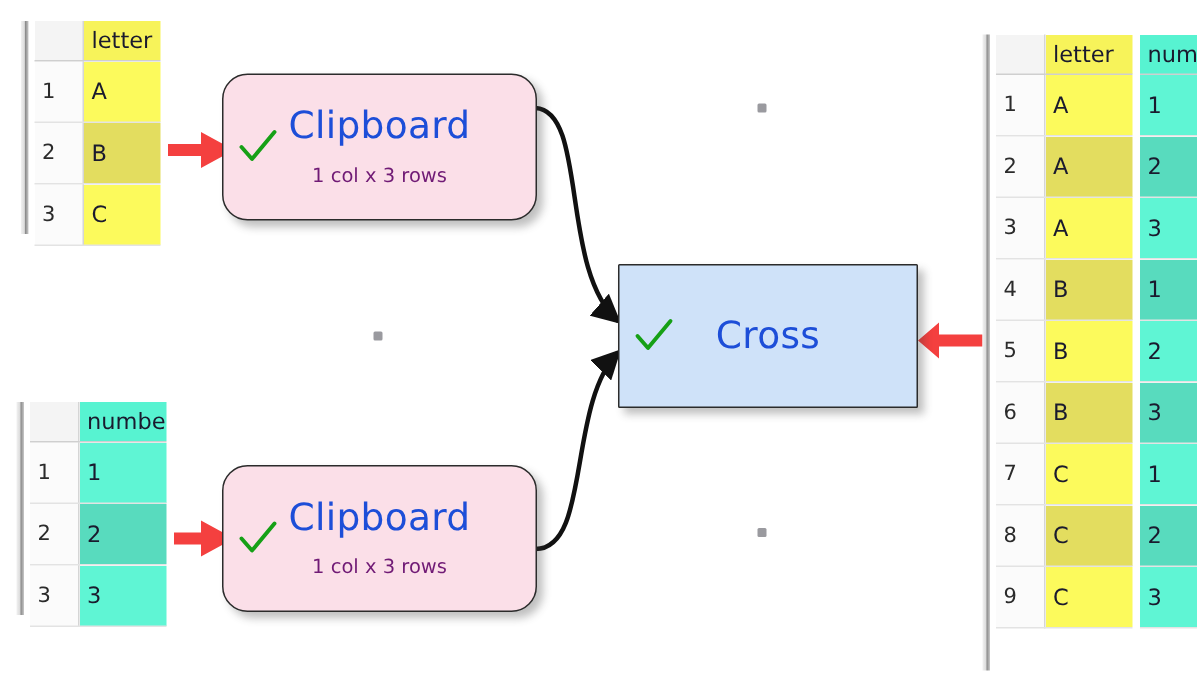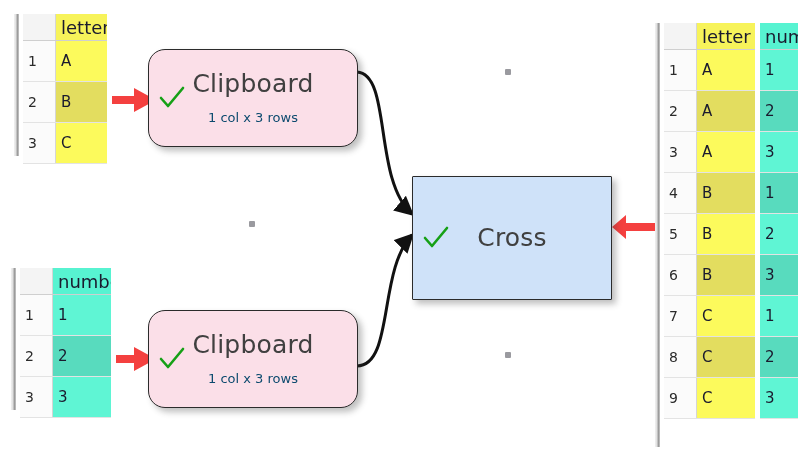--- a/index.html
+++ b/index.html
@@ -65,21 +65,21 @@
     height: 40px;
     vertical-align: middle;
     text-align: left;
     font-weight: normal;
     border-bottom: 1px solid #e3e3e3;
     white-space: nowrap;
     overflow: hidden;
   }
   table.grid th {
     height: 26px;
-    font-size: 18px;
+    font-size: 15px;
     border-bottom: 1px solid #cfcfcf;
   }
   th.rownum-h, td.rownum {
     width: 22px;
     background: #fbfbfb;
     color: #2b2b2b;
     text-align: right;
     padding-right: 3px;
     border-right: 1px solid #d5d5d5;
     font-size: 14px;
@@ -102,26 +102,26 @@
     border: 1.6px solid #2b2b2b;
     display: flex;
     flex-direction: column;
     align-items: center;
     justify-content: center;
     box-shadow: 4px 4px 6px rgba(60,60,60,0.33);
   }
   .node .title {
     font-size: 25px;
     line-height: 1.05;
-    color: #404040;
+    color: #1d4ed8;
     letter-spacing: .2px;
   }
   .node .sub {
     font-size: 13px;
-    color: #0c4a6e;
+    color: #701a75;
     margin-top: 13px;
   }
   .node.clipboard {
     background: #fbdfe8;
     border-radius: 17px;
   }
   .node.cross {
     background: #cfe2f9;
     border-radius: 1px;
   }
@@ -316,21 +316,21 @@
   <div class="node clipboard" style="left:148px; top:310px; width:210px; height:98px;">
     <span class="check">
       <svg width="30" height="30" viewBox="0 0 30 30">
         <path d="M4 15 L11 23 L26 5" fill="none" stroke="#16a016" stroke-width="2.6" stroke-linecap="round" stroke-linejoin="round"></path>
       </svg>
     </span>
     <div class="title">Clipboard</div>
     <div class="sub">1 col x 3 rows</div>
   </div>
 
-  <div class="node cross" style="left:412px; top:176px; width:200px; height:124px;">
+  <div class="node cross" style="left:412px; top:176px; width:200px; height:96px;">
     <span class="check">
       <svg width="30" height="30" viewBox="0 0 30 30">
         <path d="M4 15 L11 23 L26 5" fill="none" stroke="#16a016" stroke-width="2.6" stroke-linecap="round" stroke-linejoin="round"></path>
       </svg>
     </span>
     <div class="title">Cross</div>
   </div>
 
 </div>
 

